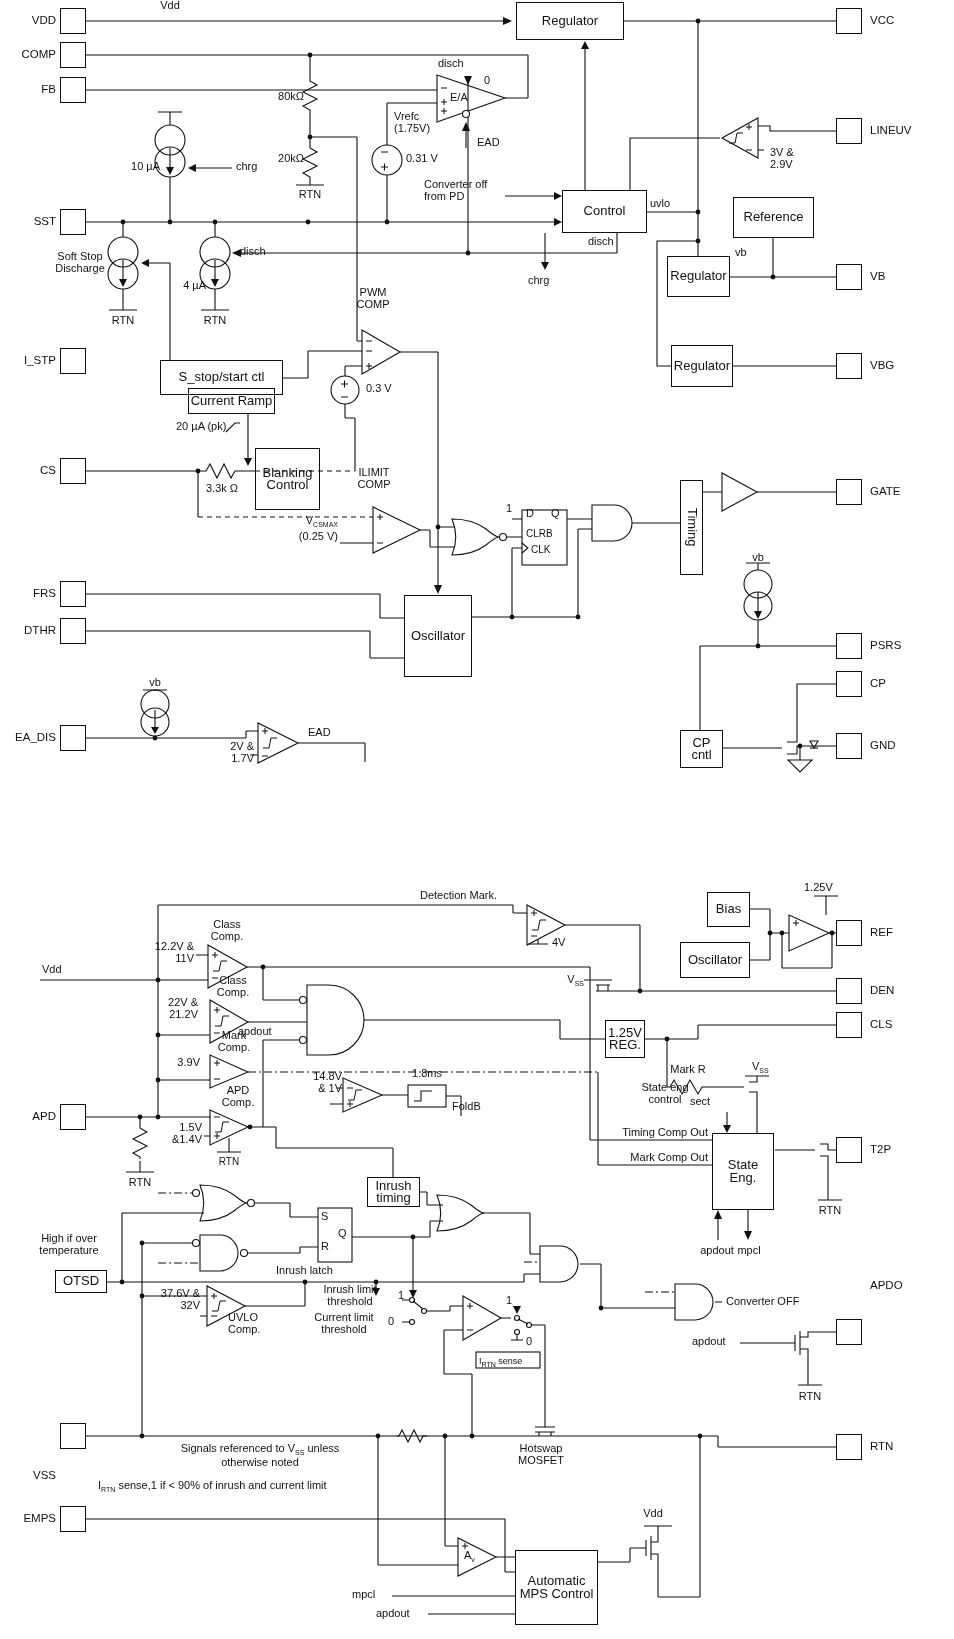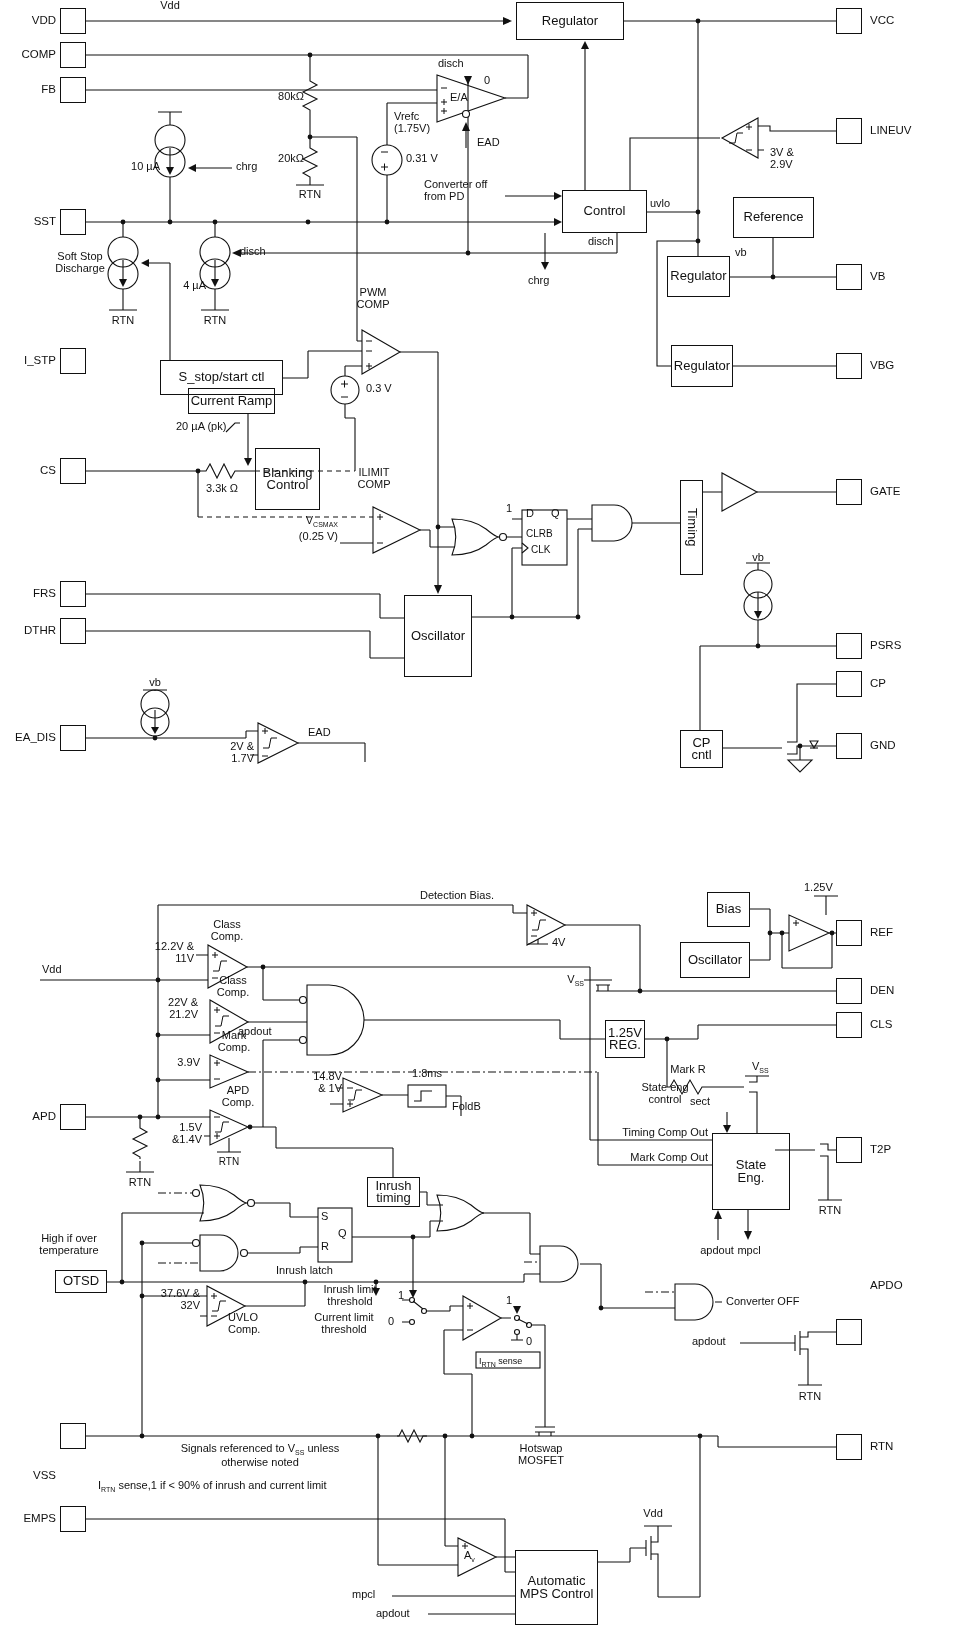--- a/index.html
+++ b/index.html
@@ -356,21 +356,21 @@
     <div class="block" style="left: 188px; top: 388px; width: 87px; height: 26px;">Current Ramp</div>
     <div class="block" style="left: 255px; top: 448px; width: 65px; height: 62px;">Blanking
 Control</div>
     <div class="block" style="left: 404px; top: 595px; width: 68px; height: 82px;">Oscillator</div>
     <div class="block vert" style="left: 680px; top: 480px; width: 23px; height: 95px;">Timing</div>
     <div class="block" style="left: 680px; top: 730px; width: 43px; height: 38px;">CP cntl</div>
     <div class="block" style="left: 707px; top: 892px; width: 43px; height: 35px;">Bias</div>
     <div class="block" style="left: 680px; top: 942px; width: 70px; height: 36px;">Oscillator</div>
     <div class="block" style="left: 605px; top: 1020px; width: 40px; height: 38px;">1.25V
 REG.</div>
-    <div class="block" style="left: 712px; top: 1133px; width: 78px; height: 77px;">State
+    <div class="block" style="left: 712px; top: 1133px; width: 62px; height: 77px;">State
 Eng.</div>
     <div class="block" style="left: 367px; top: 1177px; width: 53px; height: 30px;">Inrush
 timing</div>
     <div class="block" style="left: 55px; top: 1270px; width: 52px; height: 23px;">OTSD</div>
     <div class="block" style="left: 515px; top: 1550px; width: 83px; height: 75px;">Automatic
 MPS Control</div>
     <div class="lbl c" style="left: 150px; top: -1px; width: 40px;"><span>Vdd</span></div>
     <div class="lbl r" style="left: 256px; top: 90px; width: 48px;"><span>80kΩ</span></div>
     <div class="lbl r" style="left: 256px; top: 152px; width: 48px;"><span>20kΩ</span></div>
     <div class="lbl c" style="left: 288px; top: 188px; width: 44px;"><span>RTN</span></div>
@@ -409,21 +409,21 @@
     <div class="lbl l" style="left: 506px; top: 502px; width: 10px;"><span>1</span></div>
     <div class="lbl l" style="left: 526px; top: 507px; width: 12px;"><span>D</span></div>
     <div class="lbl l" style="left: 551px; top: 507px; width: 12px;"><span>Q</span></div>
     <div class="lbl l" style="left: 526px; top: 528px; width: 36px; font-size: 10px;"><span>CLRB</span></div>
     <div class="lbl l" style="left: 531px; top: 544px; width: 30px; font-size: 10px;"><span>CLK</span></div>
     <div class="lbl c" style="left: 747px; top: 551px; width: 22px;"><span>vb</span></div>
     <div class="lbl c" style="left: 144px; top: 676px; width: 22px;"><span>vb</span></div>
     <div class="lbl r" style="left: 210px; top: 740px; width: 44px;"><span>2V &amp;
 1.7V</span></div>
     <div class="lbl l" style="left: 308px; top: 726px; width: 34px;"><span>EAD</span></div>
-    <div class="lbl l" style="left: 420px; top: 889px; width: 104px;"><span>Detection Bias.</span></div>
+    <div class="lbl l" style="left: 420px; top: 889px; width: 104px;"><span>Detection Mark.</span></div>
     <div class="lbl l" style="left: 552px; top: 936px; width: 24px;"><span>4V</span></div>
     <div class="lbl l" style="left: 804px; top: 881px; width: 46px;"><span>1.25V</span></div>
     <div class="lbl c" style="left: 202px; top: 918px; width: 50px;"><span>Class
 Comp.</span></div>
     <div class="lbl r" style="left: 140px; top: 940px; width: 54px;"><span>12.2V &amp;
 11V</span></div>
     <div class="lbl l" style="left: 42px; top: 963px; width: 30px;"><span>Vdd</span></div>
     <div class="lbl c" style="left: 208px; top: 974px; width: 50px;"><span>Class
 Comp.</span></div>
     <div class="lbl r" style="left: 146px; top: 996px; width: 52px;"><span>22V &amp;

